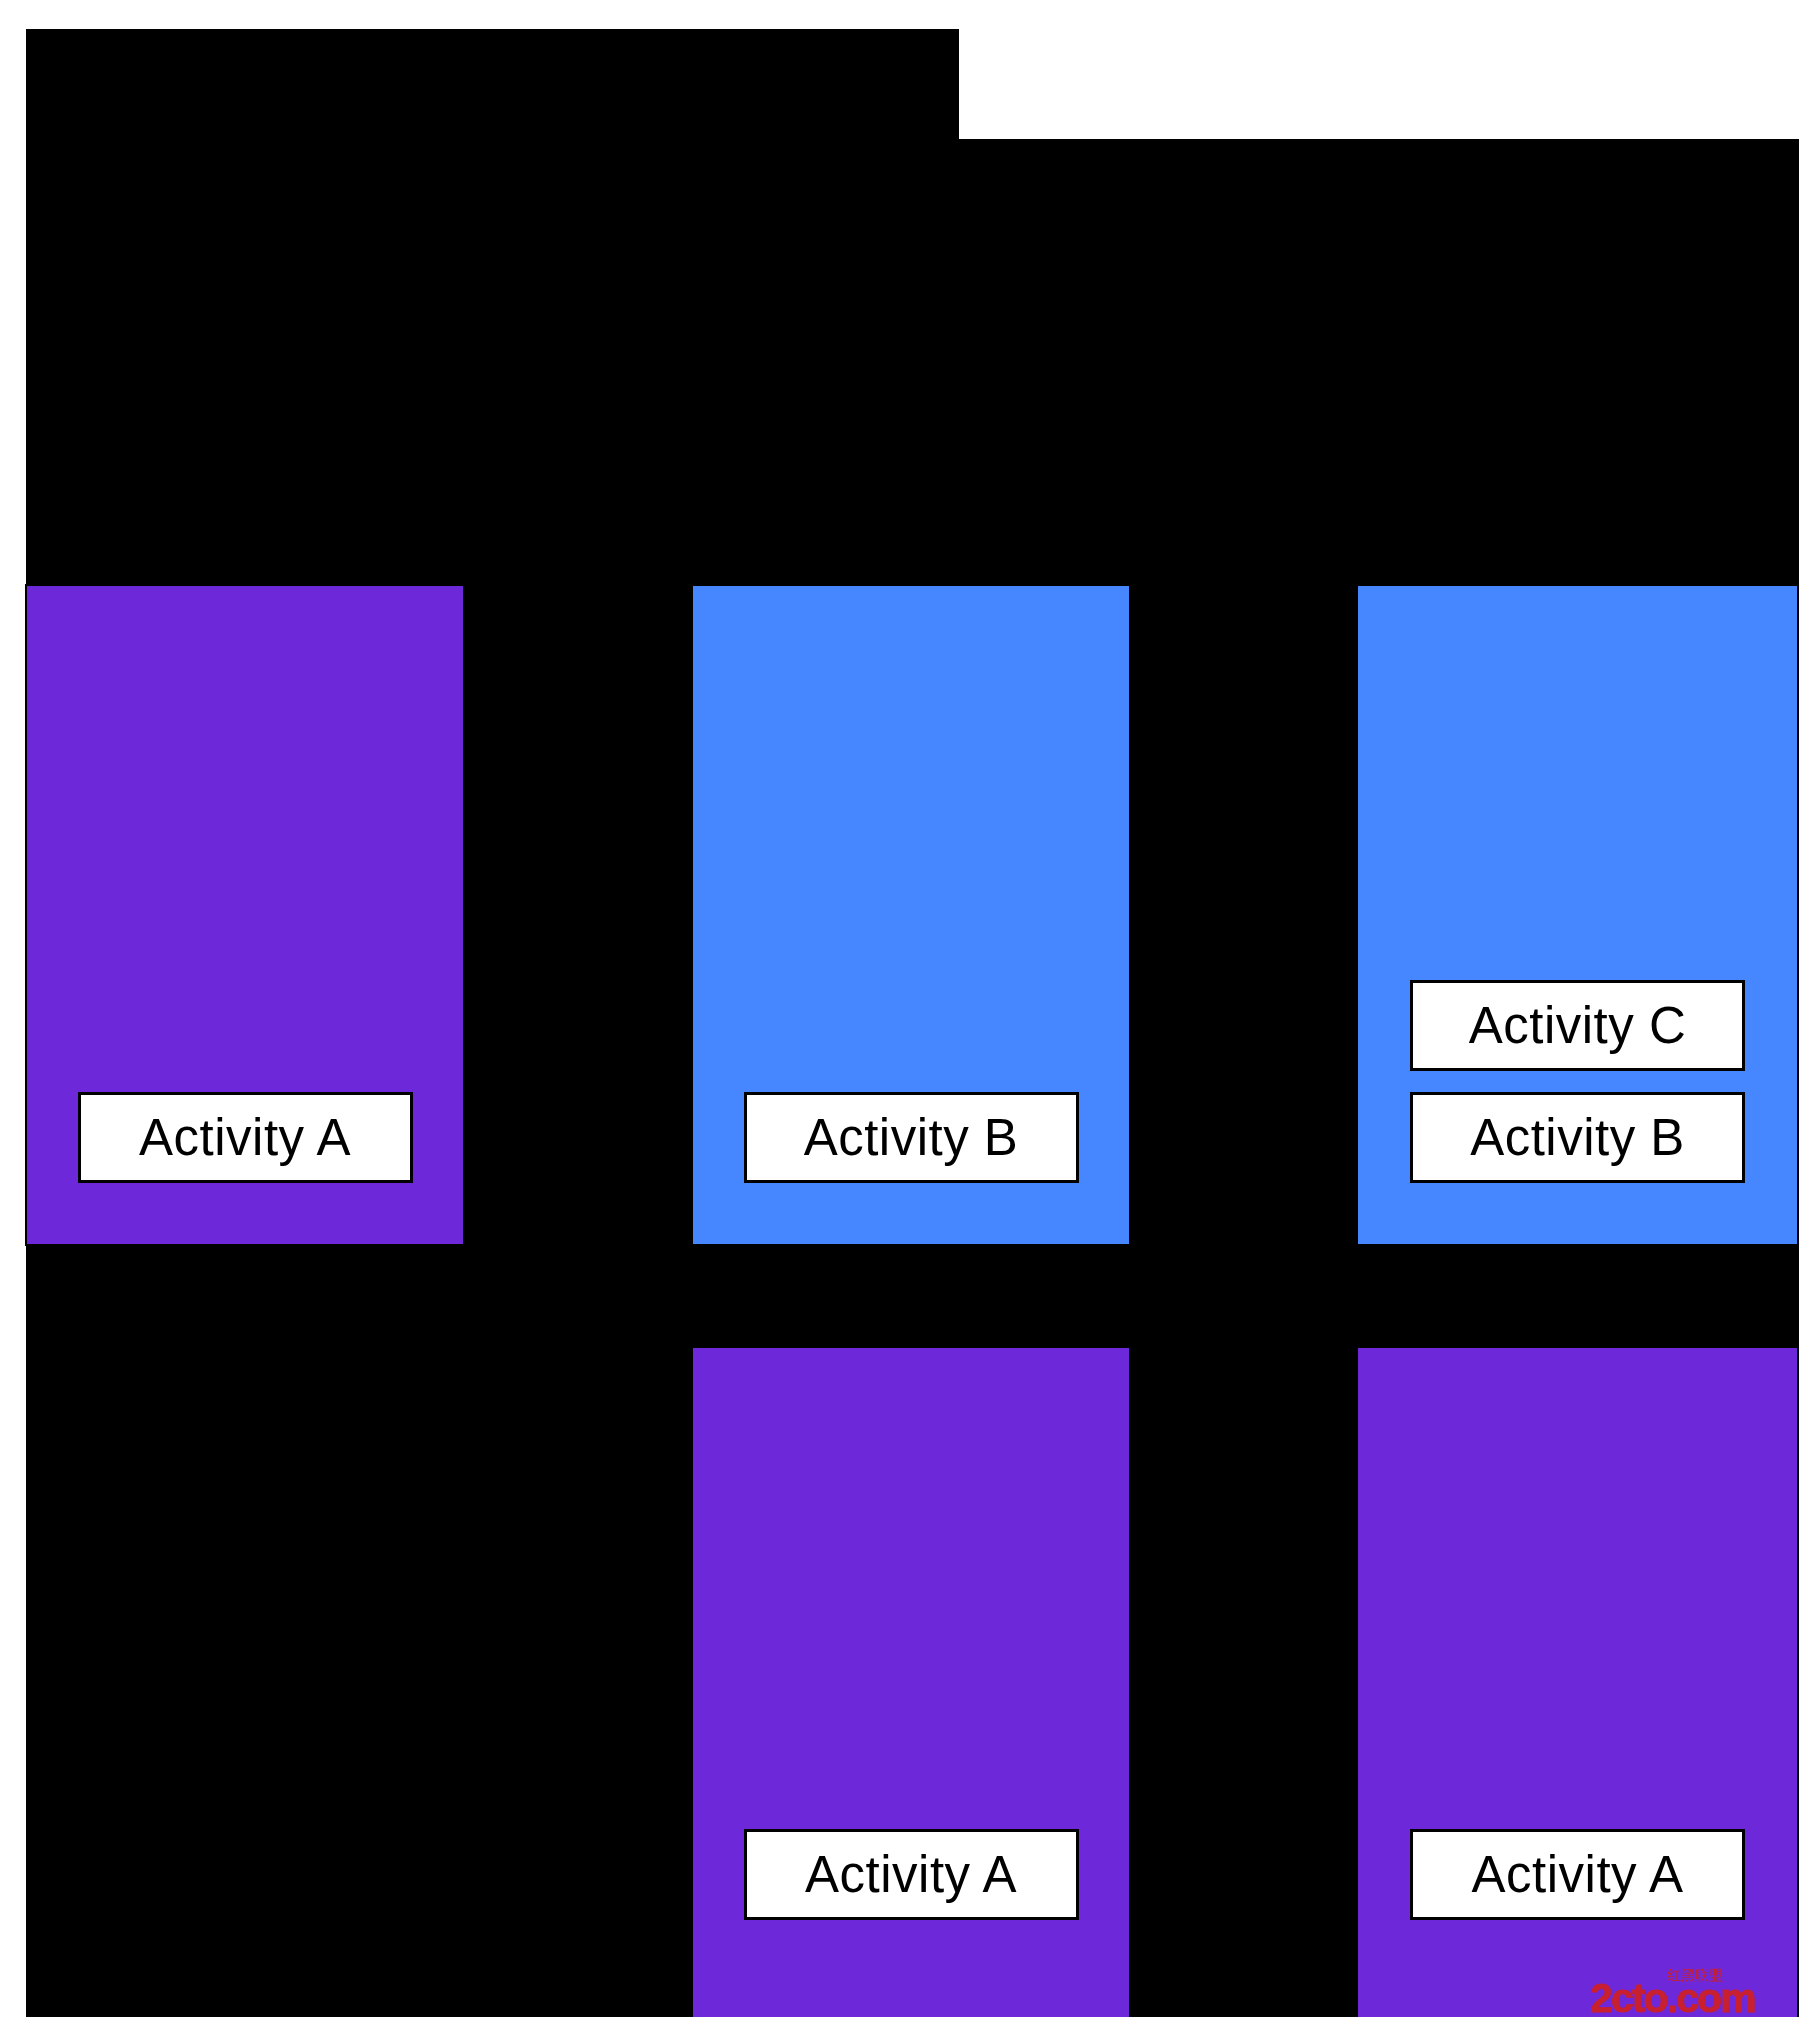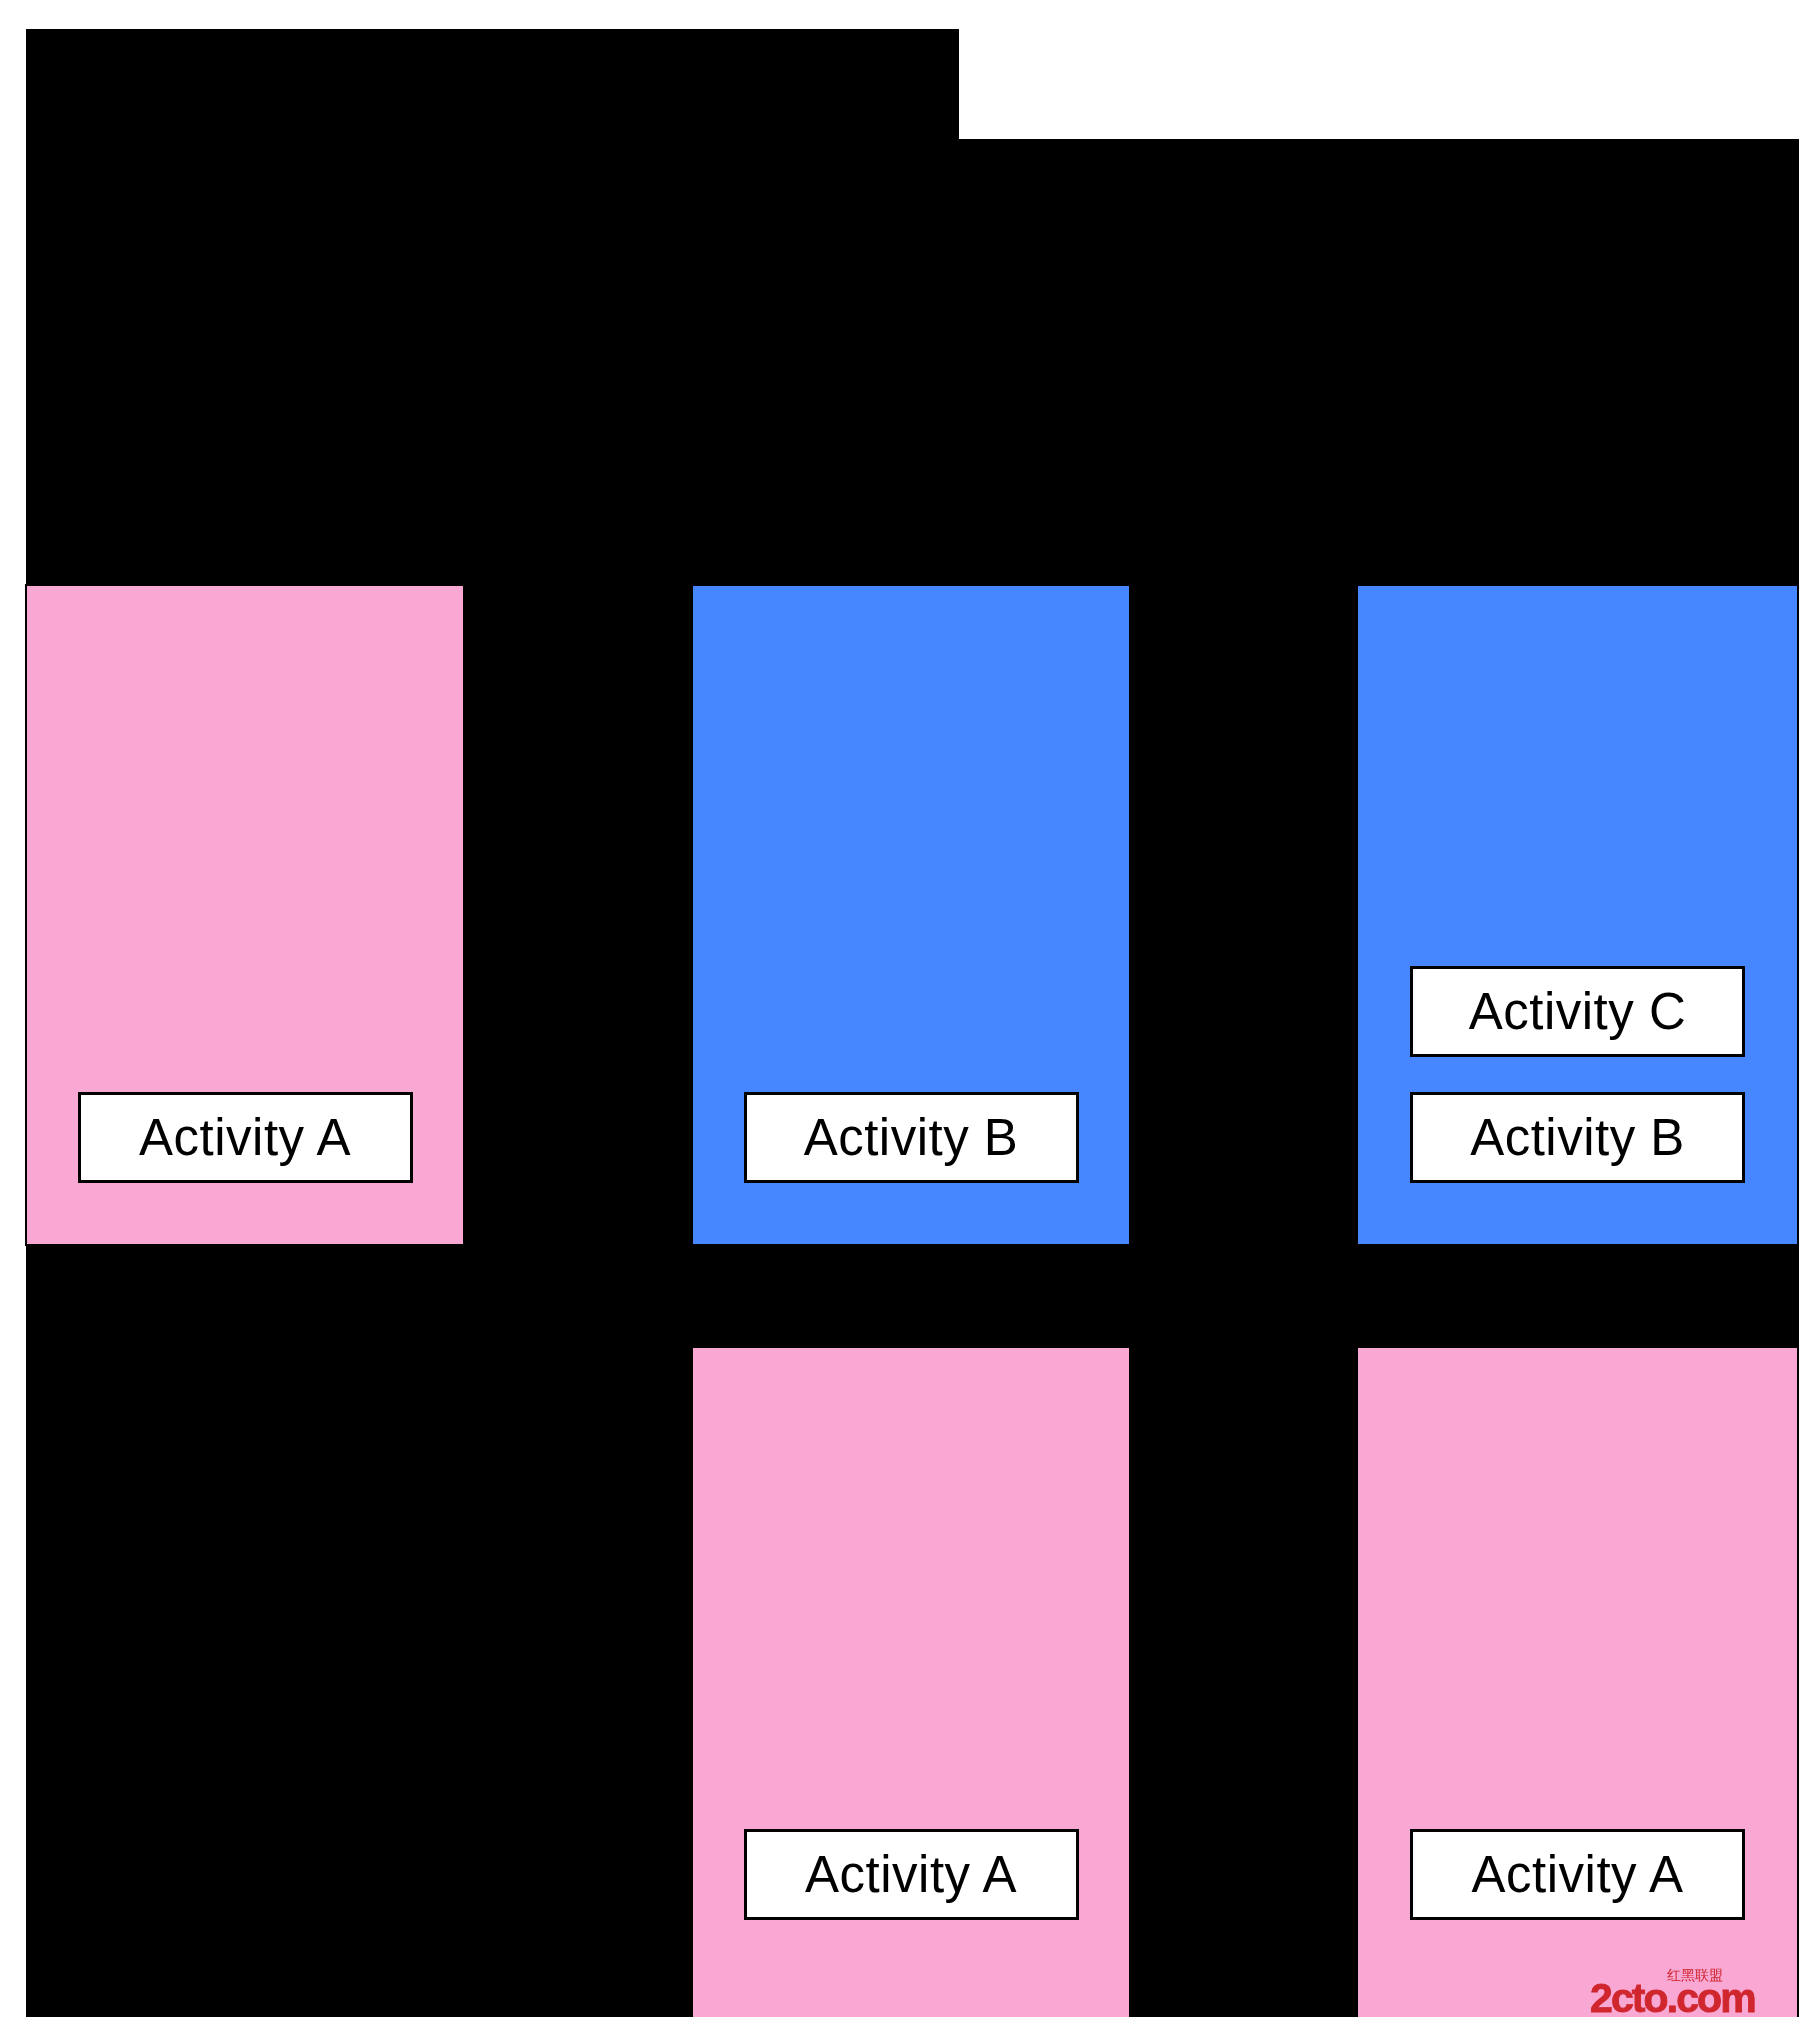--- a/index.html
+++ b/index.html
@@ -47,23 +47,22 @@
 
   
   .task-card {
     position: absolute;
     border: 2.8px solid #000000;
     box-sizing: border-box;
     display: flex;
     flex-direction: column;
     justify-content: flex-end;
     align-items: center;
-    gap: 14px;
   }
-  .task-card.salmon { background: #f9a8d4; }
+  .task-card.salmon { background: #6d28d9; }
   .task-card.blue   { background: #4686FE; }
 
   
   .activity-chip {
     background: #ffffff;
     border: 3.7px solid #000000;
     box-sizing: border-box;
     color: #000000;
     font-size: 51px;
     line-height: 1;

